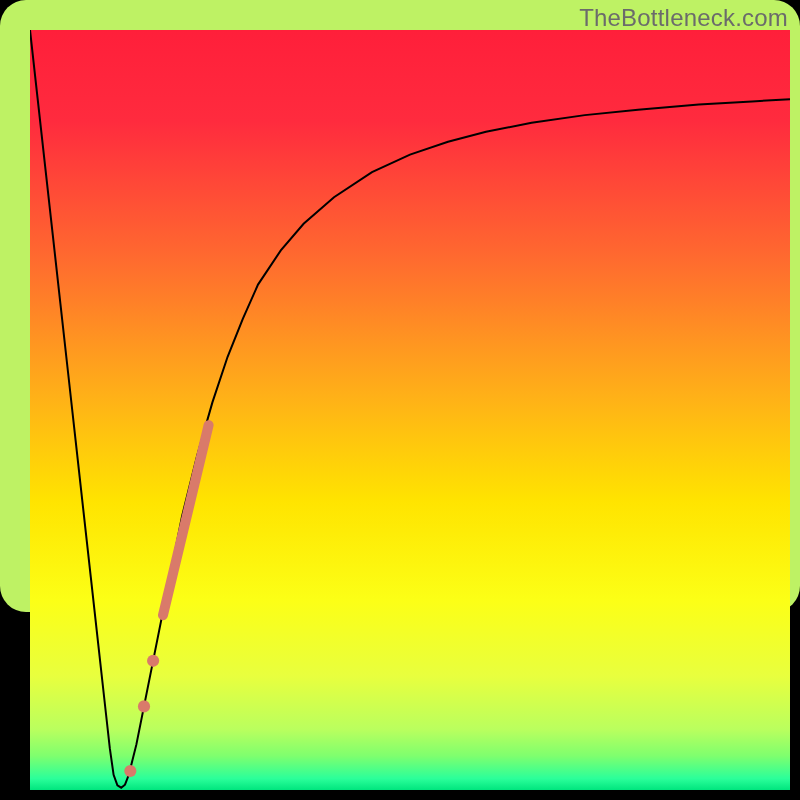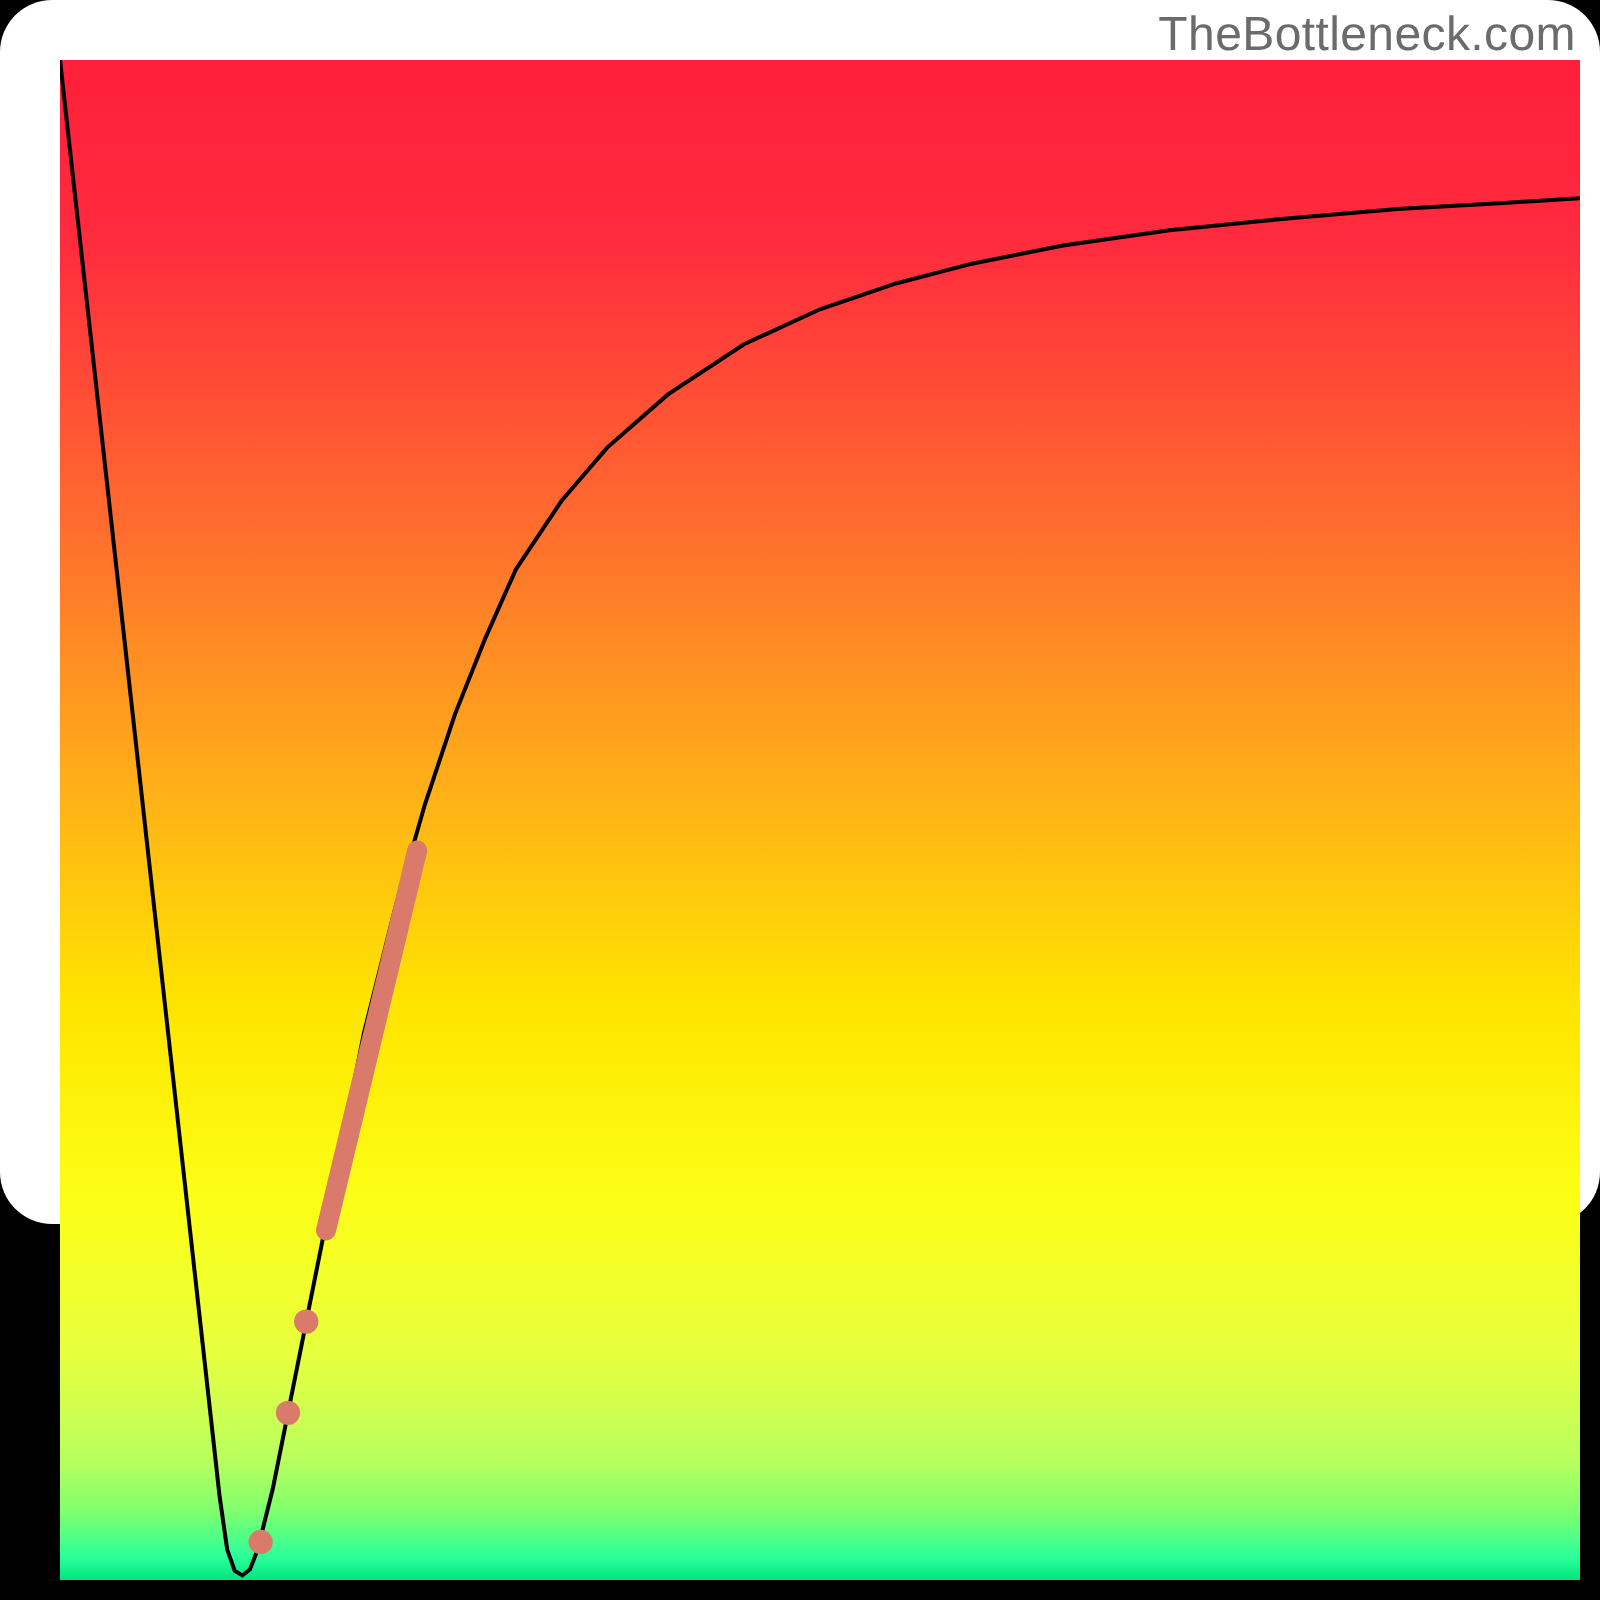--- a/index.html
+++ b/index.html
@@ -8,21 +8,21 @@
     width: 800px;
     height: 800px;
     overflow: hidden;
     background: #000;
     font-family: Arial, Helvetica, sans-serif;
   }
   .frame {
     position: relative;
     width: 800px;
     height: 612px;
-    background: #ffffff;
+    background: #bef264;
     border-radius: 26px;
   }
   .plot {
     position: absolute;
     left: 30px;
     top: 30px;
     width: 760px;
     height: 760px;
     overflow: hidden;
   }

